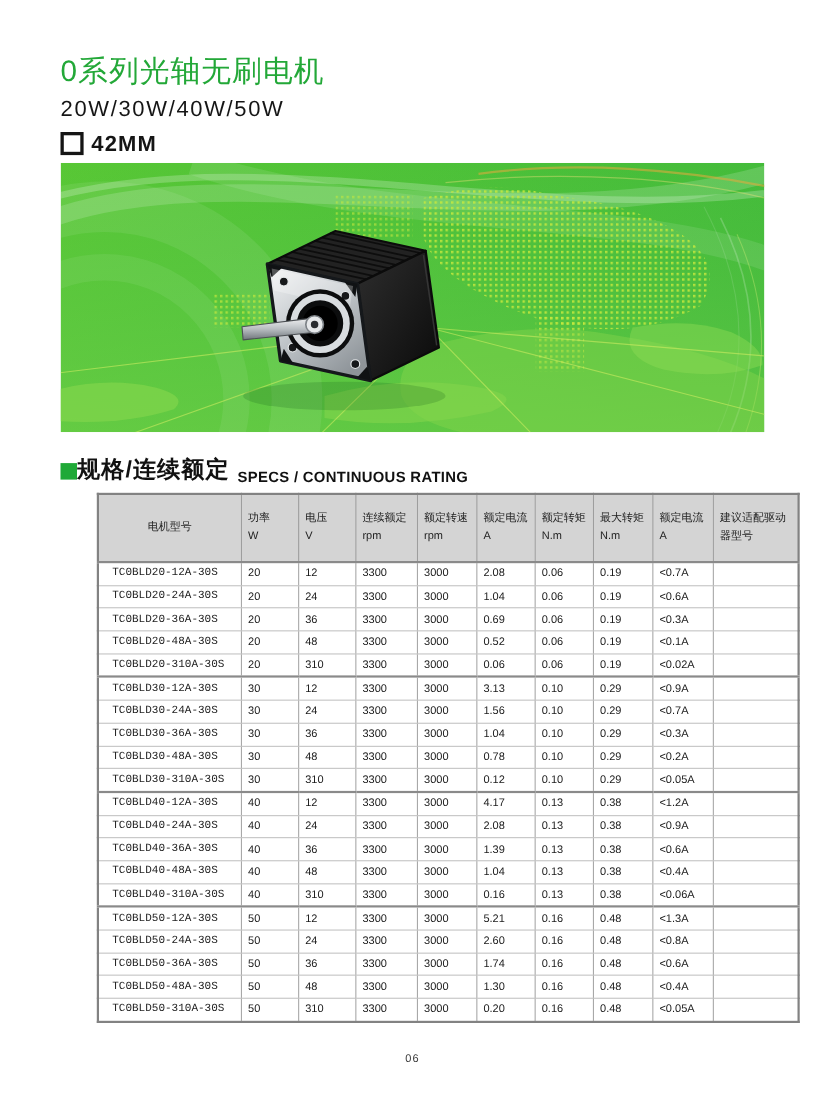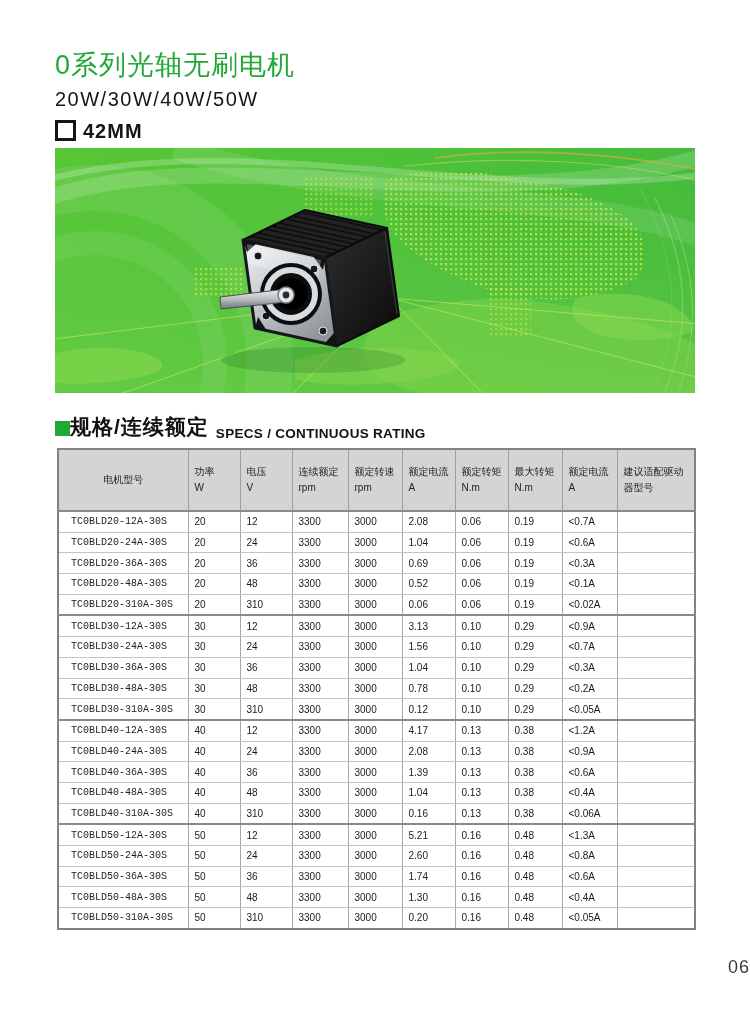--- a/index.html
+++ b/index.html
@@ -40,20 +40,21 @@
     width:15px;height:15px;background:#1fa937;align-self:center;margin-top:3px;
   }
   .section-zh{font-size:21px;font-weight:bold;color:#111;letter-spacing:1px;}
   .section-en{font-size:13.5px;font-weight:bold;color:#111;margin-left:7px;letter-spacing:.3px;}
 
   
   .tablewrap{position:absolute;left:57px;top:448px;width:639px;}
   table{
     border-collapse:collapse;table-layout:fixed;width:637px;
     border:2px solid #828282;
+    margin-left:31px;
   }
   th{
     background:#d4d4d4;font-weight:normal;font-size:10px;color:#222;
     text-align:left;vertical-align:middle;padding:6px 4px 6px 6px;
     border:1px solid #9e9e9e;height:48px;line-height:1.6;
   }
   th.center{text-align:center;padding-left:2px;padding-right:2px;}
   thead tr{border-bottom:2px solid #8a8a8a;}
   td{
     font-size:10px;color:#1a1a1a;padding:2px 4px 2px 6px;height:15.7px;
@@ -62,22 +63,22 @@
     white-space:nowrap;overflow:hidden;
   }
   td.model{
     font-family:Liberation Mono, monospace;font-size:10px;letter-spacing:0;
     padding-left:12px;color:#222;
   }
   tr.group-start td{border-top:2px solid #8a8a8a;}
 
   
   .pagenum{
-    position:absolute;left:0;right:0;top:957px;text-align:right;
-    font-size:18px;color:#3a3a3a;letter-spacing:1px;
+    position:absolute;left:0;right:0;top:957px;text-align:center;
+    font-size:10px;color:#3a3a3a;letter-spacing:1px;
   }
 </style>
 </head>
 <body>
 
 <div class="page">
 
   <div class="head">
     <div class="title">0系列光轴无刷电机</div>
     <div class="subtitle">20W/30W/40W/50W</div>

